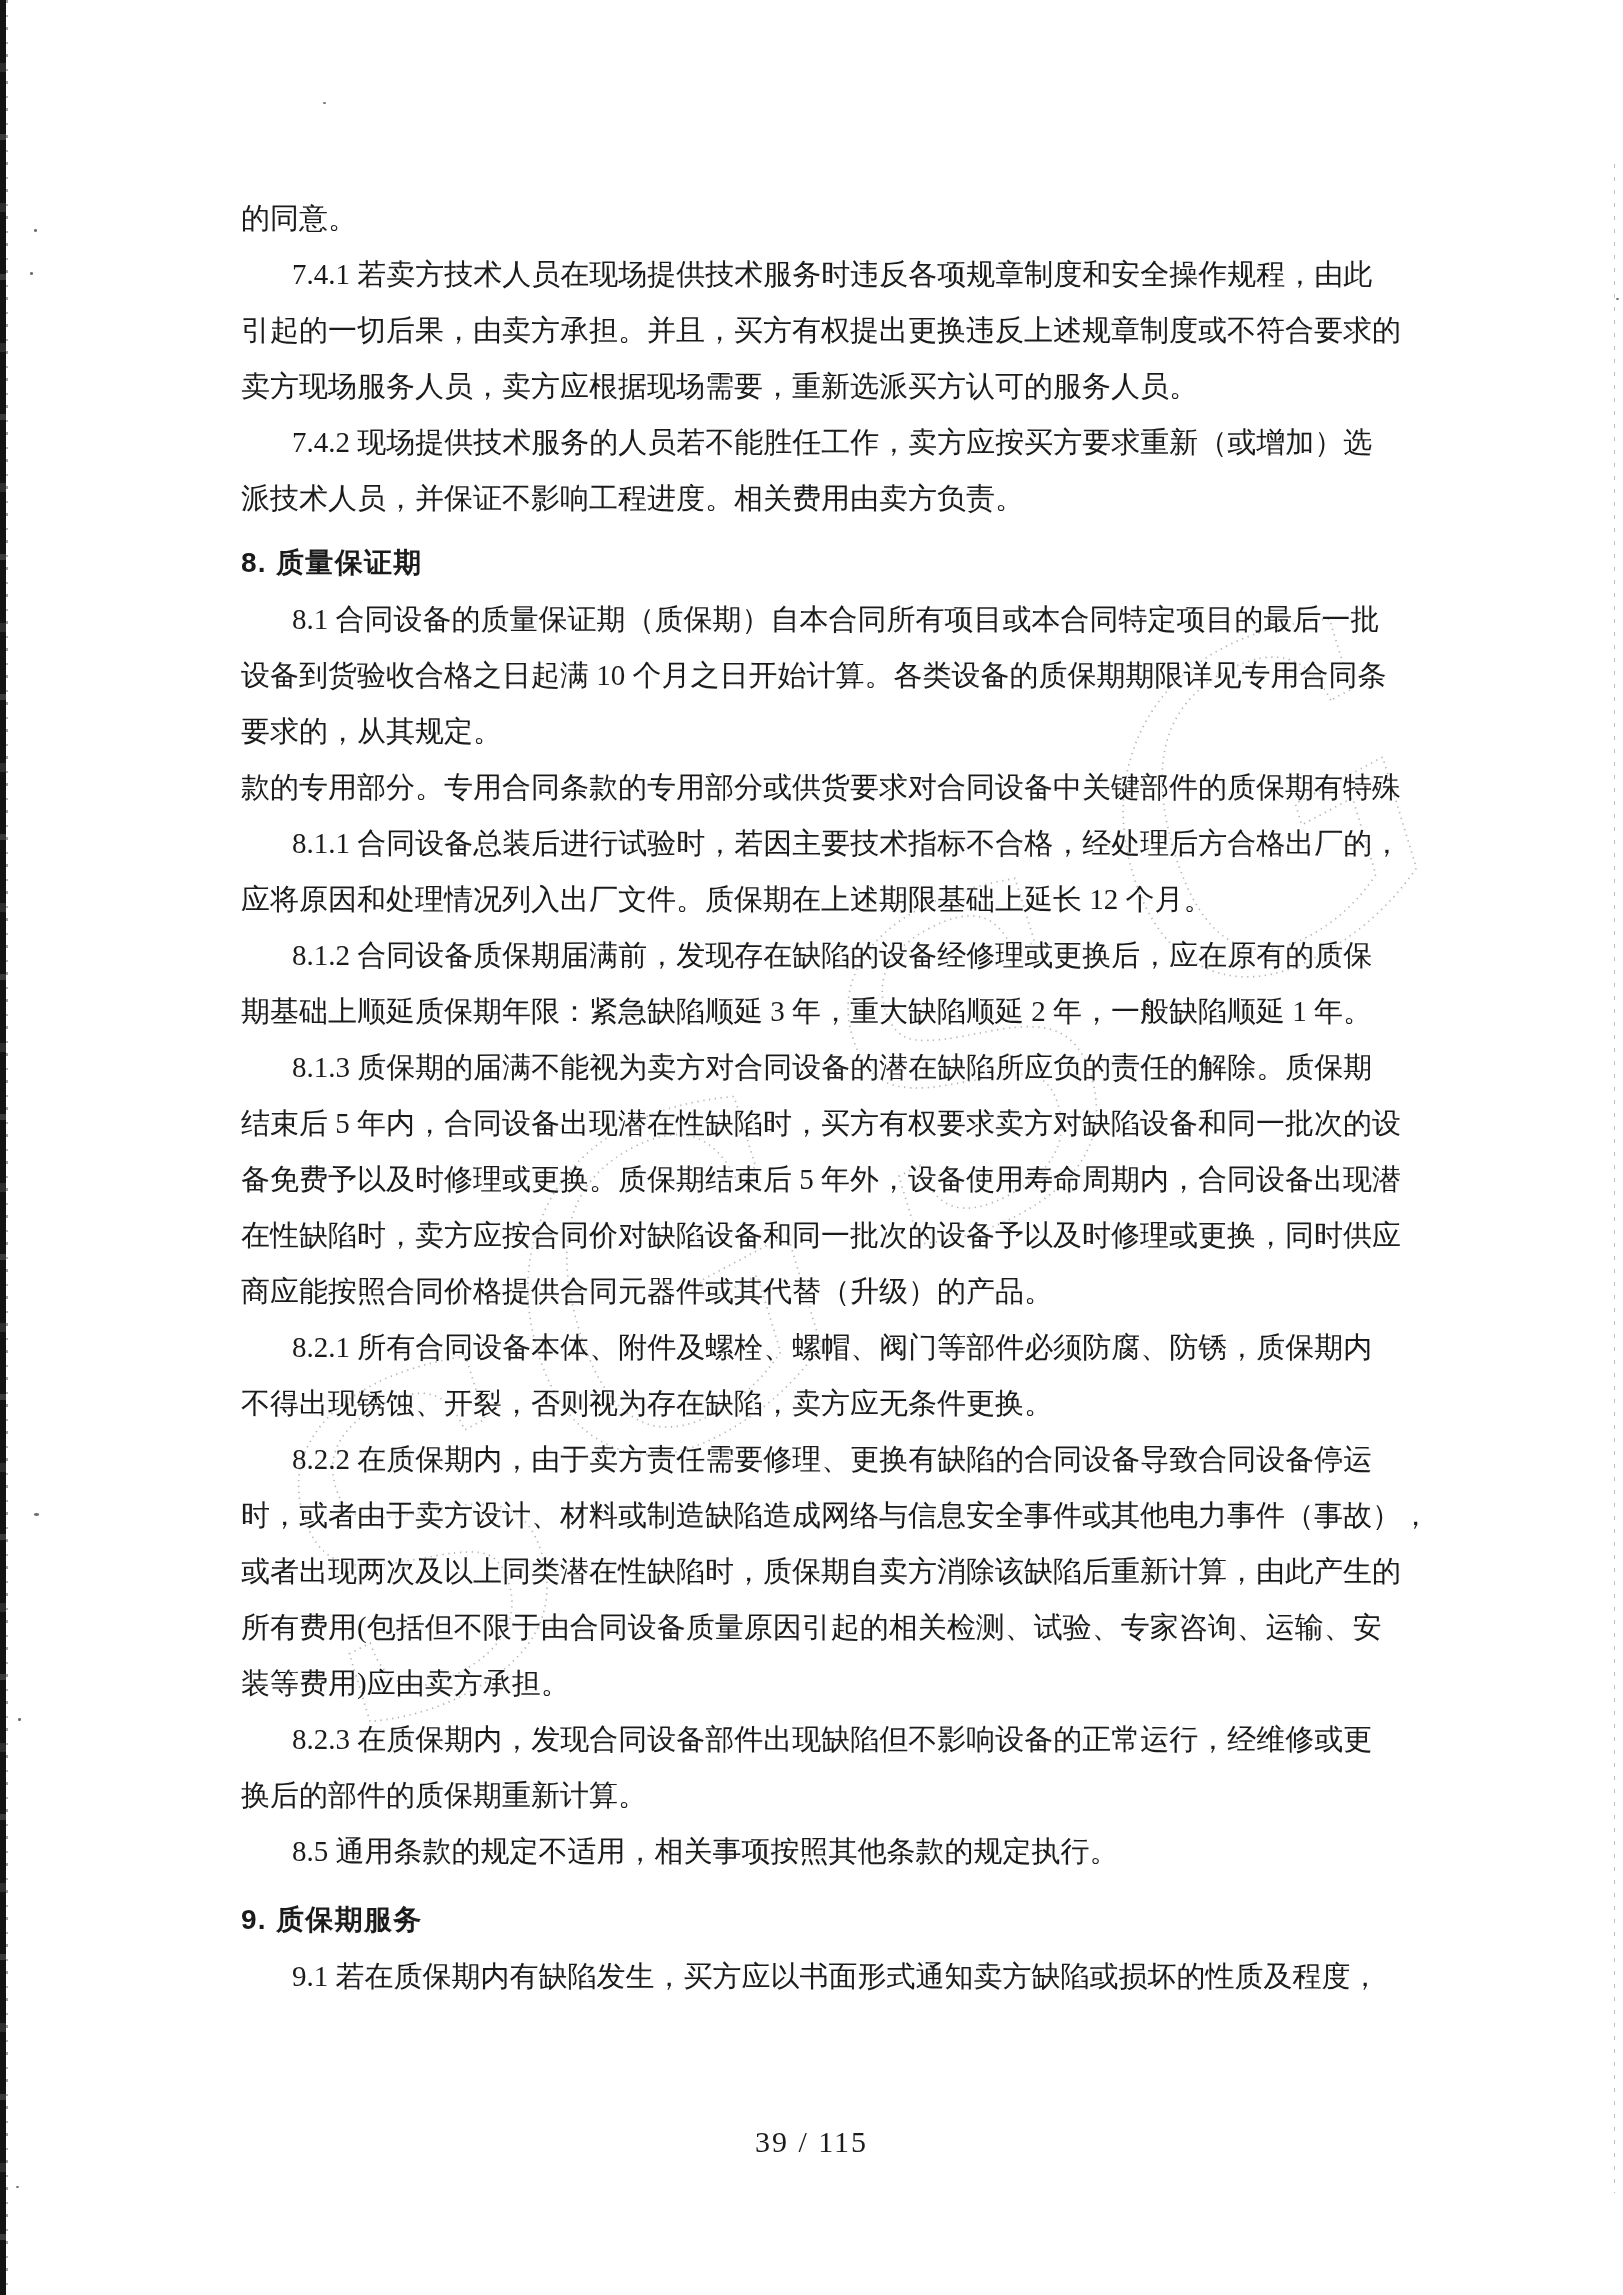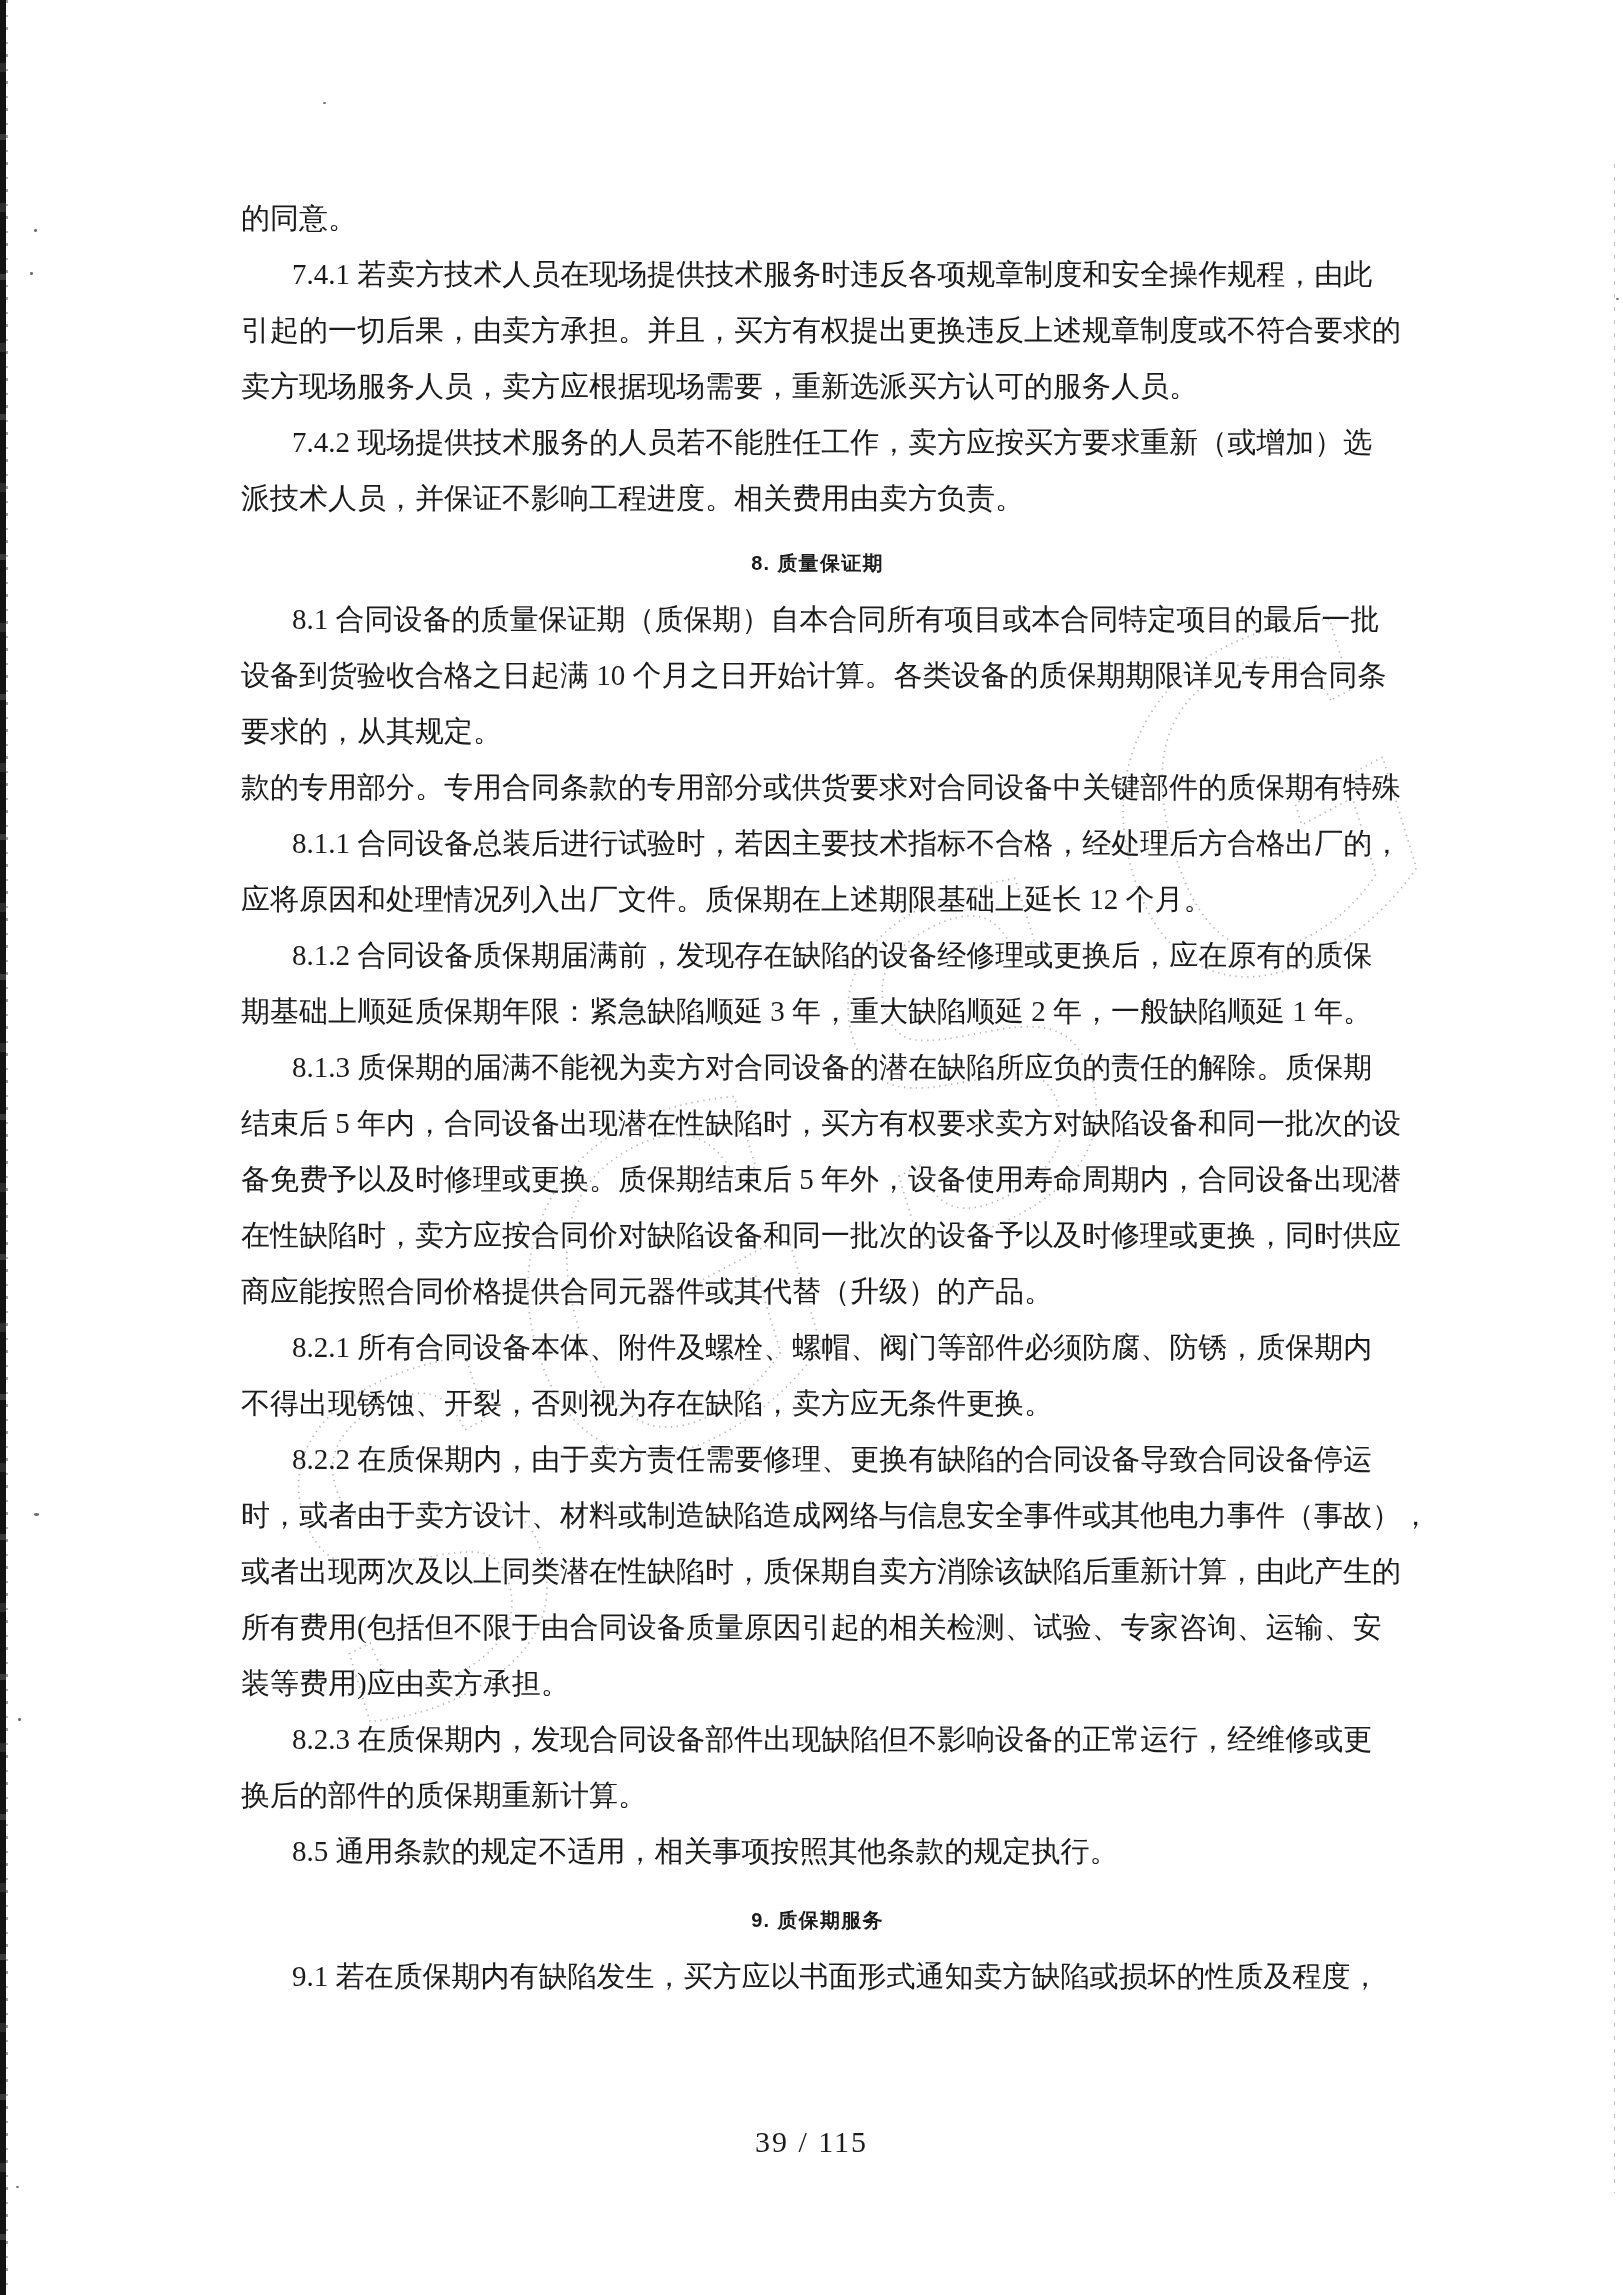--- a/index.html
+++ b/index.html
@@ -43,24 +43,23 @@
   }
   .content{
     position:absolute;left:241px;top:190px;width:1153px;
   }
   .line{
     height:56px;line-height:56px;font-size:29px;
     white-space:nowrap;letter-spacing:0;
   }
   .line.indent{padding-left:51px;}
   .line.heading{
-    font-size:20px;font-weight:bold;
+    font-size:28px;font-weight:bold;
     font-family:"Liberation Sans","DejaVu Sans",sans-serif;
     letter-spacing:1.3px;
-    text-align:center;
   }
   .footer{
     position:absolute;top:2125px;left:0;width:100%;
     text-align:center;font-size:30px;letter-spacing:2px;
   }
   .speck{position:absolute;background:#4a4a4a;border-radius:50%;opacity:.8;}
 </style>
 </head>
 <body>
 

